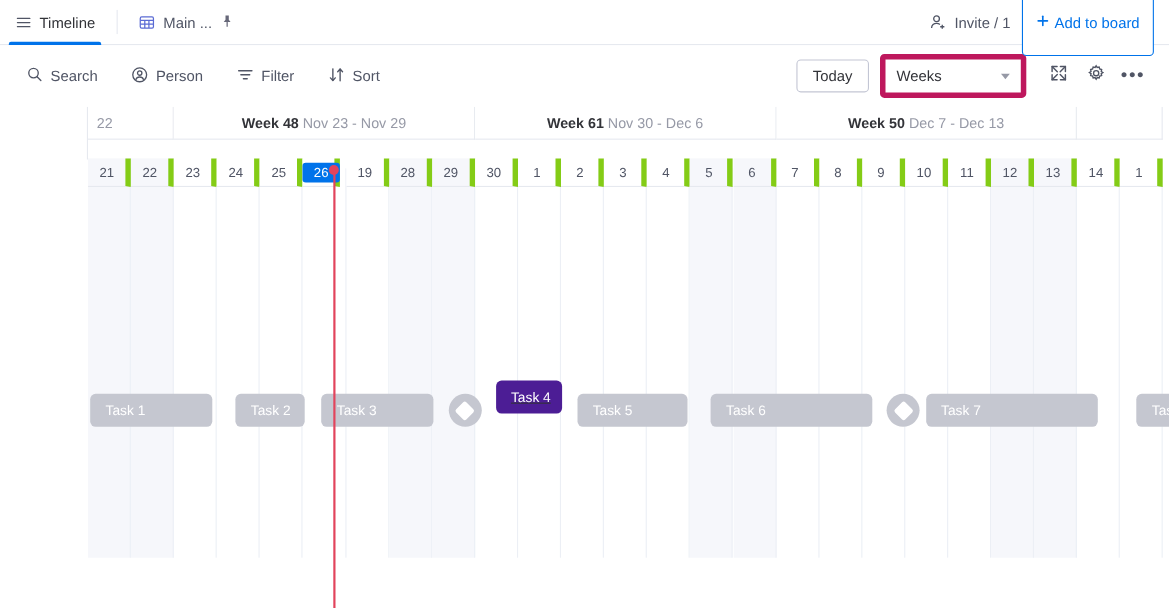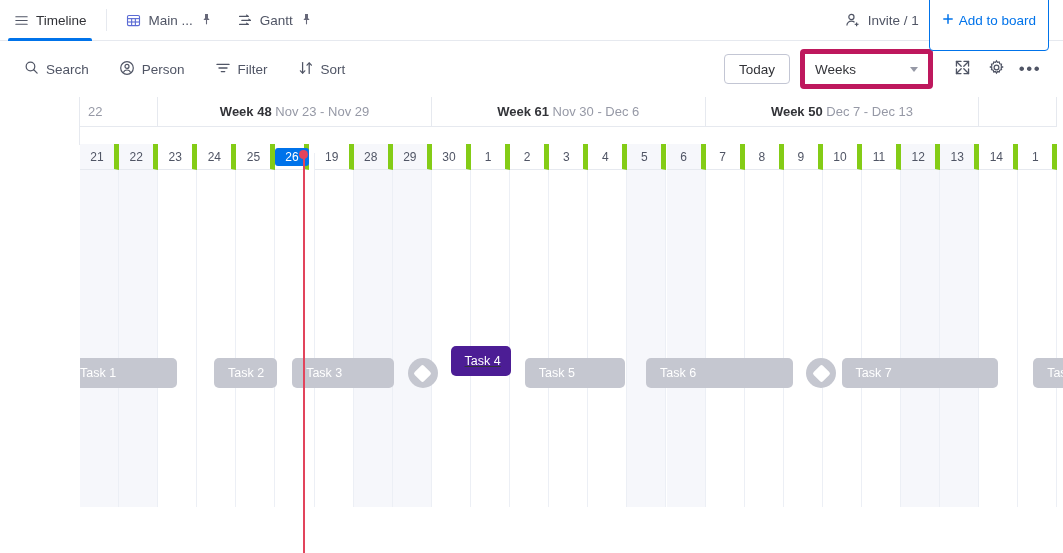--- a/index.html
+++ b/index.html
@@ -149,41 +149,20 @@
       </span>
       <span>Main ...</span>
       <span class="pin">
         <svg width="9" height="12" viewBox="0 0 9 12">
             <path d="M3 1h3v4l1.6 2H1.4L3 5z" fill="#676879"></path>
             <line x1="4.5" y1="7" x2="4.5" y2="11.3" stroke="#676879" stroke-width="1.1"></line>
           </svg>
       </span>
     </div>
 
-    <div class="tab">
-      <span class="tab-ico">
-        <svg width="16" height="15" viewBox="0 0 16 16">
-            <g stroke="#505565" stroke-width="1.25" fill="none" stroke-linecap="round">
-        <path d="M2.2 3.6h9.2"></path>
-              <path d="M11.4 3.6 L9.6 2.2"></path>
-        <path d="M4.6 7.9h9.2"></path>
-              <path d="M13.8 7.9 L12 6.5"></path>
-        <path d="M2.2 12.2h9.2"></path>
-              <path d="M11.4 12.2 L9.6 10.8"></path>
-            </g>
-          </svg>
-      </span>
-      <span>Gantt</span>
-      <span class="pin">
-        <svg width="9" height="12" viewBox="0 0 9 12">
-            <path d="M3 1h3v4l1.6 2H1.4L3 5z" fill="#676879"></path>
-            <line x1="4.5" y1="7" x2="4.5" y2="11.3" stroke="#676879" stroke-width="1.1"></line>
-          </svg>
-      </span>
-    </div>
 
 
     <div class="spacer"></div>
 
     <div class="invite">
       <span class="tab-ico">
         <svg width="16" height="16" viewBox="0 0 16 16">
             <g stroke="#505565" stroke-width="1.2" fill="none">
         <circle cx="6.4" cy="5" r="2.6"></circle>
               <path d="M1.9 13.4c0-2.5 2-4.2 4.5-4.2 1.2 0 2.3.4 3.1 1.1"></path>
@@ -360,21 +339,21 @@
         <div class="day" style="left: 744.7px; width: 39.1px;">8</div>
         <div class="day" style="left: 783.8px; width: 39.1px;">9</div>
         <div class="day" style="left: 822.9px; width: 39.1px;">10</div>
         <div class="day" style="left: 862px; width: 39.1px;">11</div>
         <div class="day we" style="left: 901.1px; width: 39.1px;">12</div>
         <div class="day we" style="left: 940.2px; width: 39.1px;">13</div>
         <div class="day" style="left: 979.3px; width: 39.1px;">14</div>
         <div class="day" style="left: 1018.4px; width: 39.1px;">1</div>
       </div>
     <div id="bars">
-        <div class="bar" style="left: 66px; width: 111px; top: 261px; background: rgb(197, 199, 208);">
+        <div class="bar" style="left: 82px; width: 111px; top: 261px; background: rgb(197, 199, 208);">
           <span>Task 1</span>
         </div>
         <div class="bar" style="left: 213.985px; width: 62.56px; top: 261px; background: rgb(197, 199, 208);">
           <span>Task 2</span>
         </div>
         <div class="bar" style="left: 292.185px; width: 101.66px; top: 261px; background: rgb(197, 199, 208);">
           <span>Task 3</span>
         </div>
         <div class="ms" style="left: 407.53px; top: 261px; background: rgb(197, 199, 208);">
           <i></i>

